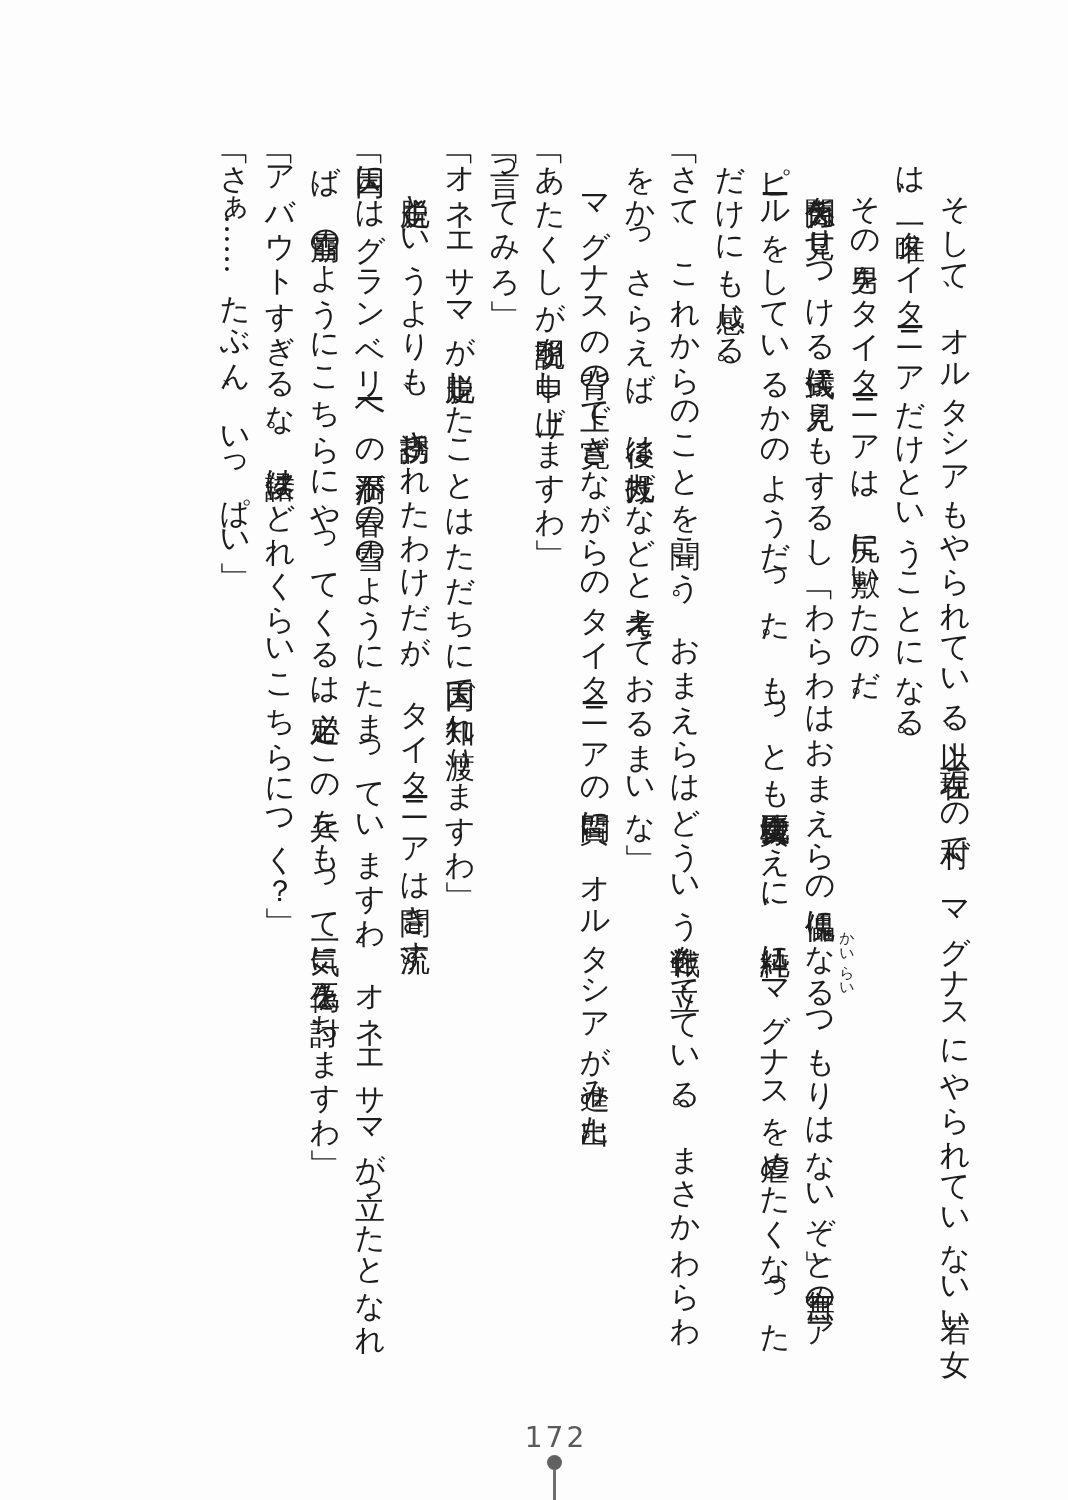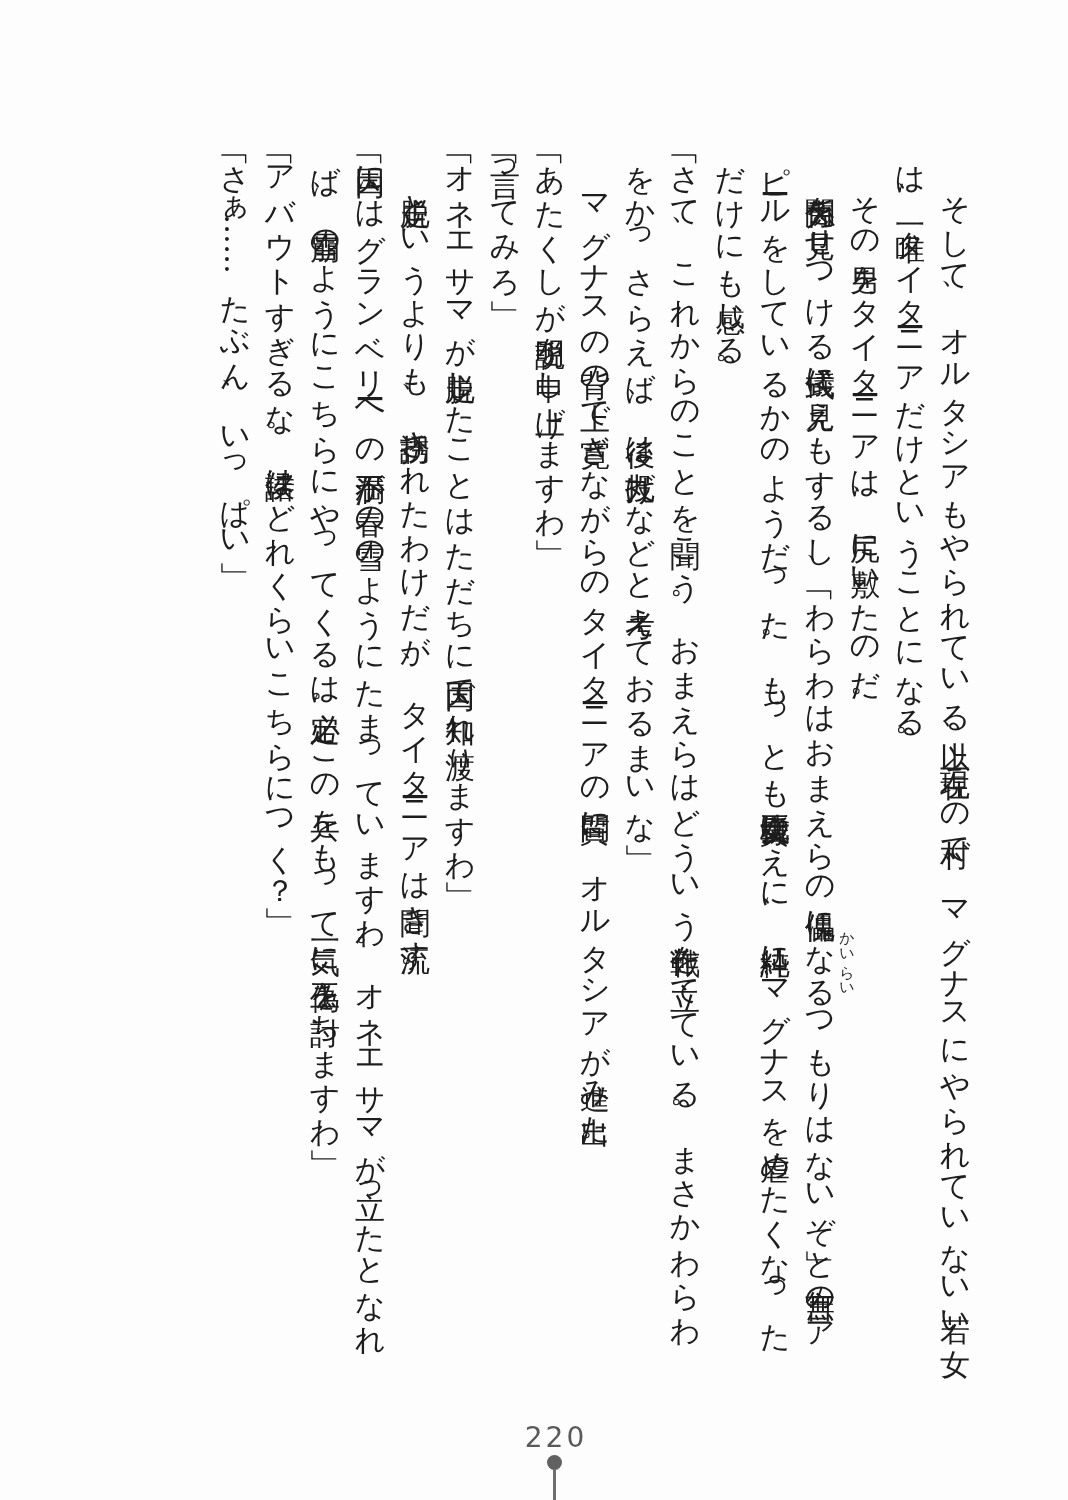--- a/index.html
+++ b/index.html
@@ -83,18 +83,18 @@
       <p class="para indent">マグナスの背の上で寛ぎながらのタイターニアの質問に、オルタシアが進み出た。</p>
       <p class="para">「あたくしが説明を申し上げますわ」</p>
       <p class="para">「言ってみろ」</p>
       <p class="para">「オネエサマが脱走したことはただちに国内で知れ渡りますわ」</p>
       <p class="para indent">脱走というよりも、誘拐されたわけだが、タイターニアは聞き流す。</p>
       <p class="para">「国内にはグランベリーへの不満が春の雪のようにたまっていますわ。オネエサマが立ったとなれば、雪崩のようにこちらにやってくるは必定。この兵をもって一気に偽王を討ちますわ」</p>
       <p class="para">「アバウトすぎるな。諸侯はどれくらいこちらにつく？」</p>
       <p class="para">「さぁ……たぶん、いっぱい」</p>
     </div>
 
-  <div class="page-number">220</div>
+  <div class="page-number">172</div>
 
   <div class="footer-dot"></div>
   <div class="footer-line"></div>
 
 </div>
 
 </body></html>

